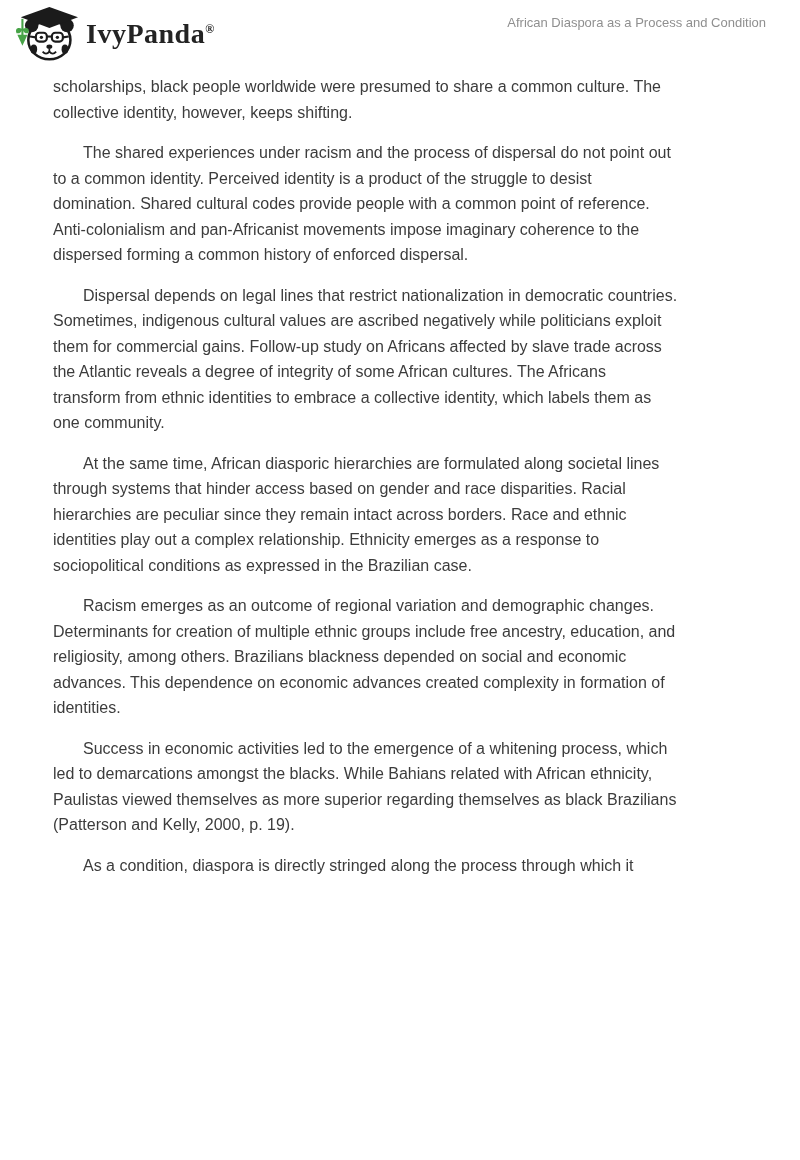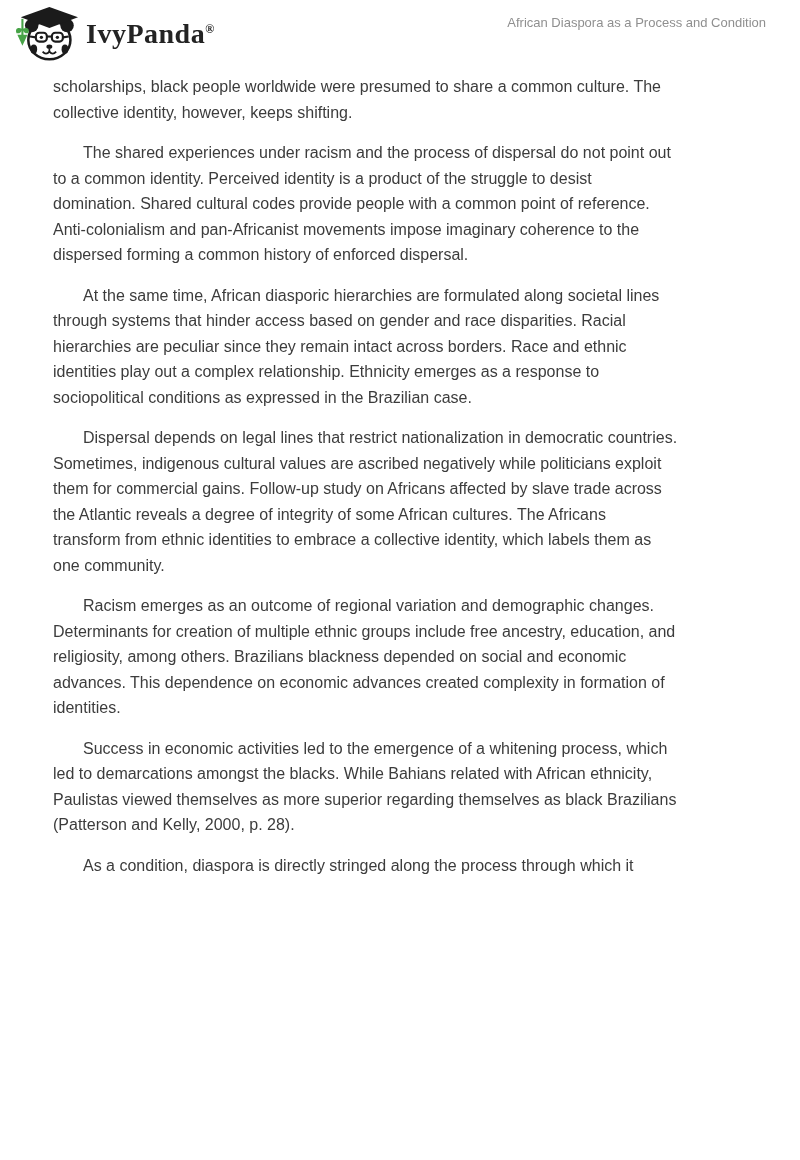--- a/index.html
+++ b/index.html
@@ -120,40 +120,40 @@
   </div>
 
   <div class="content">
     <p class="para">scholarships, black people worldwide were presumed to share a common culture. The
 collective identity, however, keeps shifting.</p>
     <p class="para indent">The shared experiences under racism and the process of dispersal do not point out
 to a common identity. Perceived identity is a product of the struggle to desist
 domination. Shared cultural codes provide people with a common point of reference.
 Anti-colonialism and pan-Africanist movements impose imaginary coherence to the
 dispersed forming a common history of enforced dispersal.</p>
-    <p class="para indent">At the same time, African diasporic hierarchies are formulated along societal lines
-through systems that hinder access based on gender and race disparities. Racial
-hierarchies are peculiar since they remain intact across borders. Race and ethnic
-identities play out a complex relationship. Ethnicity emerges as a response to
-sociopolitical conditions as expressed in the Brazilian case.</p>
     <p class="para indent">Dispersal depends on legal lines that restrict nationalization in democratic countries.
 Sometimes, indigenous cultural values are ascribed negatively while politicians exploit
 them for commercial gains. Follow-up study on Africans affected by slave trade across
 the Atlantic reveals a degree of integrity of some African cultures. The Africans
 transform from ethnic identities to embrace a collective identity, which labels them as
 one community.</p>
+    <p class="para indent">At the same time, African diasporic hierarchies are formulated along societal lines
+through systems that hinder access based on gender and race disparities. Racial
+hierarchies are peculiar since they remain intact across borders. Race and ethnic
+identities play out a complex relationship. Ethnicity emerges as a response to
+sociopolitical conditions as expressed in the Brazilian case.</p>
     <p class="para indent">Racism emerges as an outcome of regional variation and demographic changes.
 Determinants for creation of multiple ethnic groups include free ancestry, education, and
 religiosity, among others. Brazilians blackness depended on social and economic
 advances. This dependence on economic advances created complexity in formation of
 identities.</p>
     <p class="para indent">Success in economic activities led to the emergence of a whitening process, which
 led to demarcations amongst the blacks. While Bahians related with African ethnicity,
 Paulistas viewed themselves as more superior regarding themselves as black Brazilians
-(Patterson and Kelly, 2000, p. 28).</p>
+(Patterson and Kelly, 2000, p. 19).</p>
     <p class="para indent">As a condition, diaspora is directly stringed along the process through which it
 occurs and reinvents itself. It is, therefore, widely used in an attempt to cover up for
 discontinuities and differences. The concept is derived from life experience situations
 and explains formation of complex relationships that express alienation. Taking the
 United States as an example, life experiences of Africans in the U.S. is used as a
 standard to compare against experiences of others not in the U.S.</p>
   </div>
 
 
 </div>

